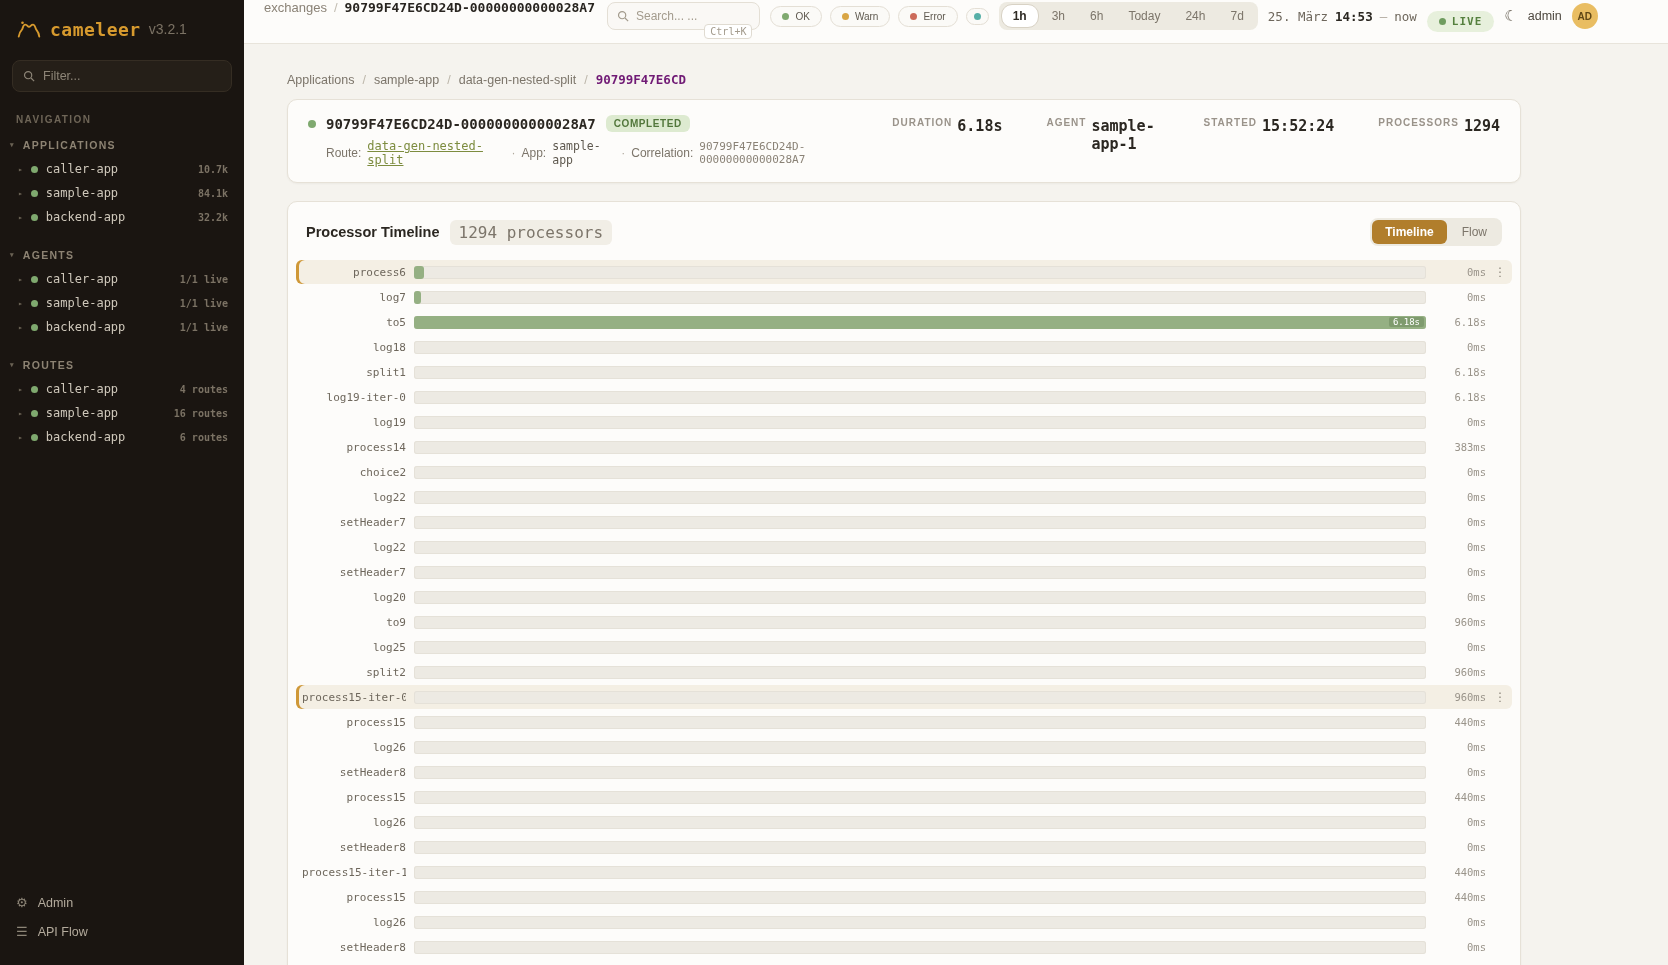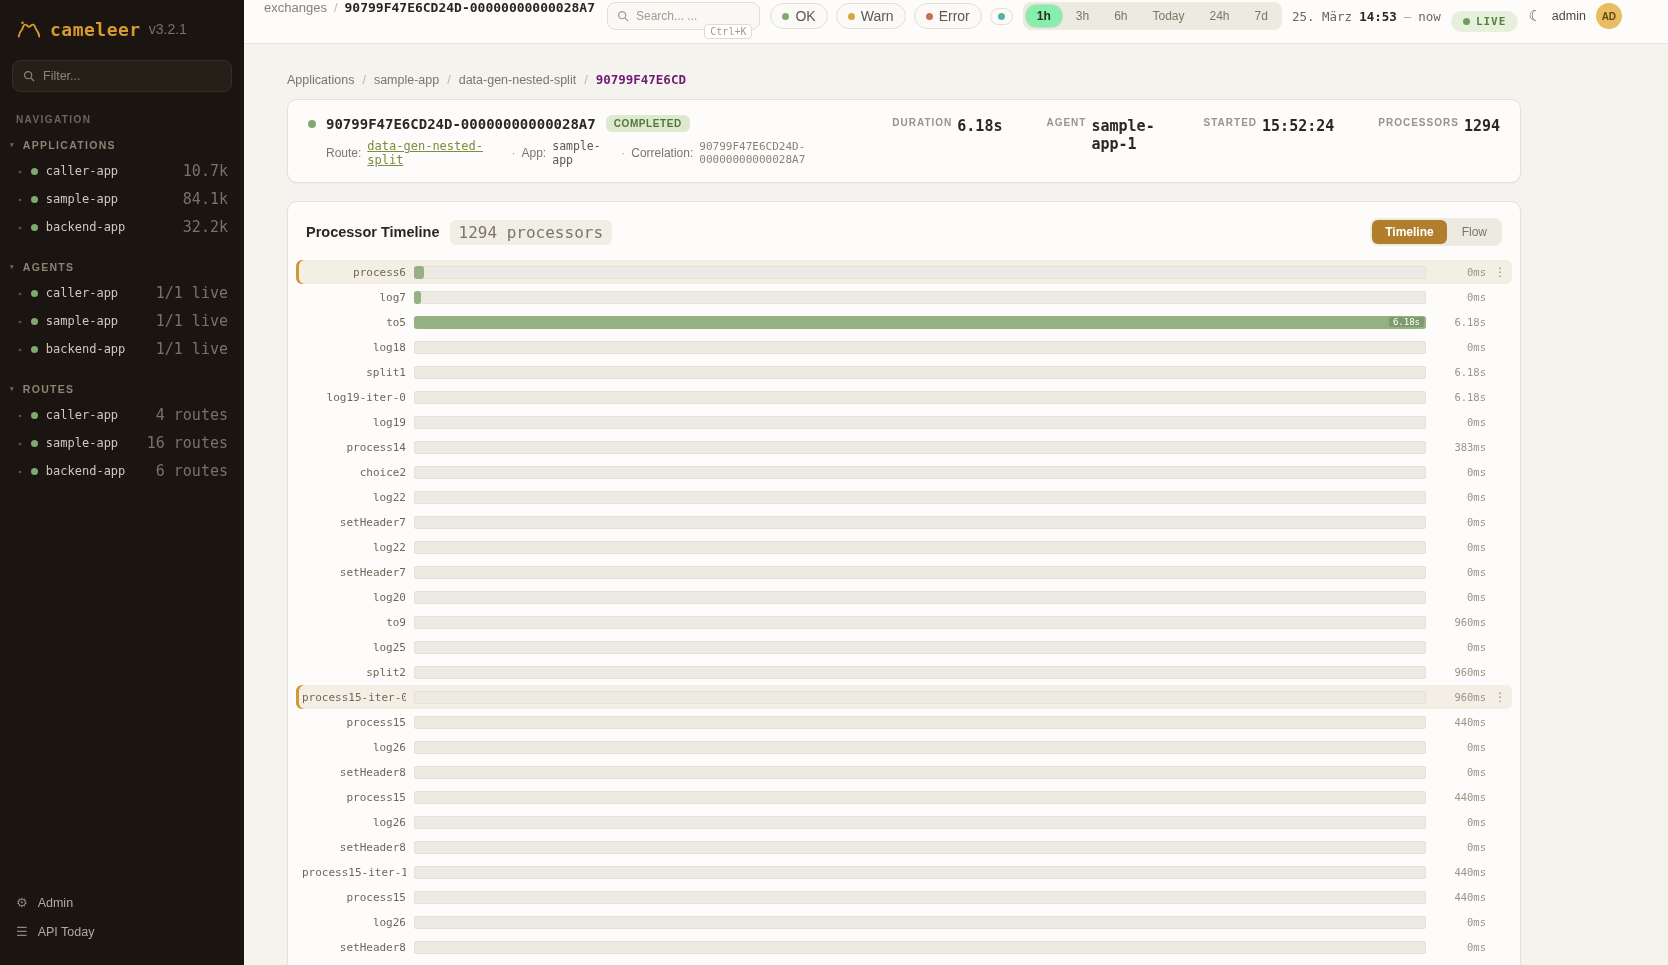--- a/index.html
+++ b/index.html
@@ -12,40 +12,40 @@
   .logo-name{font-family:"DejaVu Sans Mono",monospace;font-weight:bold;font-size:18px;color:#d79a2e;letter-spacing:.5px;}
   .logo-ver{font-size:14px;color:#7b7264;}
   .filter-box{margin:4px 12px 14px;height:32px;background:#251f18;border:1px solid #352d23;border-radius:8px;display:flex;align-items:center;gap:8px;padding:0 10px;color:#8d8577;font-size:12.5px;cursor:text;}
   .nav-label{padding:8px 16px 10px;font-size:10px;letter-spacing:1.4px;color:#6e6557;font-weight:bold;}
   .section{margin-bottom:16px;}
   .section-title{display:flex;align-items:center;gap:8px;padding:4px 16px 6px 10px;font-size:10.5px;letter-spacing:1.3px;color:#8d8373;font-weight:bold;cursor:pointer;}
   .sec-caret{font-size:7px;color:#6a6254;}
   .side-item{display:flex;align-items:center;gap:8px;padding:5px 16px 5px 18px;cursor:pointer;font-family:"DejaVu Sans Mono",monospace;font-size:12px;color:#cfc8bb;}
   .item-caret{font-size:8px;color:#6a6254;}
   .dot{width:7px;height:7px;border-radius:50%;flex-shrink:0;}
-  .side-badge{margin-left:auto;font-family:"DejaVu Sans Mono",monospace;font-size:15px;color:#7b7264;}
+  .side-badge{margin-left:auto;font-family:"DejaVu Sans Mono",monospace;font-size:10px;color:#7b7264;font-weight:bold;}
   .sidebar-footer{margin-top:auto;padding:14px 16px 26px;display:flex;flex-direction:column;gap:14px;}
   .foot-item{display:flex;align-items:center;gap:10px;font-size:12.5px;color:#b3aa9c;cursor:pointer;}
   .foot-icon{font-family:"DejaVu Sans",sans-serif;font-size:13px;color:#8d8577;}
 
   
   .right{flex:1;display:flex;flex-direction:column;min-width:0;}
   .topbar{height:44px;flex-shrink:0;background:#fdfcfa;border-bottom:1px solid #e8e4db;display:flex;align-items:flex-start;gap:12px;padding:0 124px 0 20px;}
   .tb-crumb{display:flex;align-items:center;gap:7px;white-space:nowrap;}
   .tb-crumb .seg1{font-size:13px;color:#8a8276;cursor:pointer;}
   .tb-sep{color:#c2bcb1;}
   .tb-crumb .seg2{font-family:"DejaVu Sans Mono",monospace;font-weight:bold;font-size:13px;color:#292520;}
   .top-right{margin-left:auto;display:flex;align-items:center;gap:10px;white-space:nowrap;}
   .search-box{display:flex;align-items:center;gap:7px;height:28px;padding:0 7px 0 9px;background:#faf8f5;border:1px solid #e4dfd5;border-radius:8px;color:#a39b8d;font-size:12px;cursor:text;}
   .kbd{border:1px solid #e0dbd1;background:#fff;border-radius:4px;font-size:10px;padding:1px 5px;color:#a39b8d;font-family:"DejaVu Sans Mono",monospace;margin-top:30px;}
-  .pill{display:flex;align-items:center;gap:6px;border:1px solid #e4dfd5;background:#fbfaf7;border-radius:999px;padding:4px 11px;font-size:14px;color:#5f594f;cursor:pointer;}
+  .pill{display:flex;align-items:center;gap:6px;border:1px solid #e4dfd5;background:#fbfaf7;border-radius:999px;padding:4px 11px;font-size:10px;color:#5f594f;cursor:pointer;}
   .pill.dot-only{padding:4px 7px;}
   .seg-ctrl{display:flex;background:#edeae1;border-radius:8px;padding:2px;gap:1px;}
   .seg-btn{border:1px solid transparent;background:transparent;border-radius:6px;padding:4px 11px;font-size:12px;color:#7c756a;cursor:pointer;font-family:"Liberation Sans",sans-serif;}
-  .seg-btn.active{background:#86efac;border-color:#d8d2c5;color:#2e2a24;font-weight:bold;border-radius:11px;}
+  .seg-btn.active{background:#ffffff;border-color:#d8d2c5;color:#2e2a24;font-weight:bold;border-radius:11px;}
   .date-group{display:flex;align-items:center;gap:7px;font-size:12.5px;color:#6e675c;font-family:"DejaVu Sans Mono",monospace;}
   .date-time{font-weight:bold;color:#2b2721;}
   .date-dash{color:#b0a99d;}
   .live-pill{display:flex;align-items:center;gap:6px;background:#e7f0dc;border-radius:999px;padding:4px 12px;font-size:11px;font-weight:bold;letter-spacing:1px;color:#55803e;font-family:"DejaVu Sans Mono",monospace;cursor:pointer;margin-top:11px;}
   .moon{font-family:"DejaVu Sans",sans-serif;font-size:15px;color:#6e675c;cursor:pointer;}
   .user-name{font-size:12.5px;color:#4e483f;cursor:pointer;}
   .avatar{width:26px;height:26px;border-radius:50%;background:#e9bd62;color:#604716;font-size:10px;font-weight:bold;display:flex;align-items:center;justify-content:center;cursor:pointer;}
 
   
   .main{flex:1;overflow:hidden;padding:28px 0 0 43px;}
@@ -193,21 +193,21 @@
   </div>
     </div>
 
   <div class="sidebar-footer">
     <div class="foot-item">
       <span class="foot-icon">⚙</span>
       <span>Admin</span>
     </div>
     <div class="foot-item">
       <span class="foot-icon">☰</span>
-      <span>API Today</span>
+      <span>API Flow</span>
     </div>
   </div>
 </aside>
 
 <div class="right">
   <header class="topbar">
     <div class="tb-crumb">
       <span class="seg1">exchanges</span>
       <span class="tb-sep">/</span>
       <span class="seg2">90799F47E6CD24D-00000000000028A7</span>

